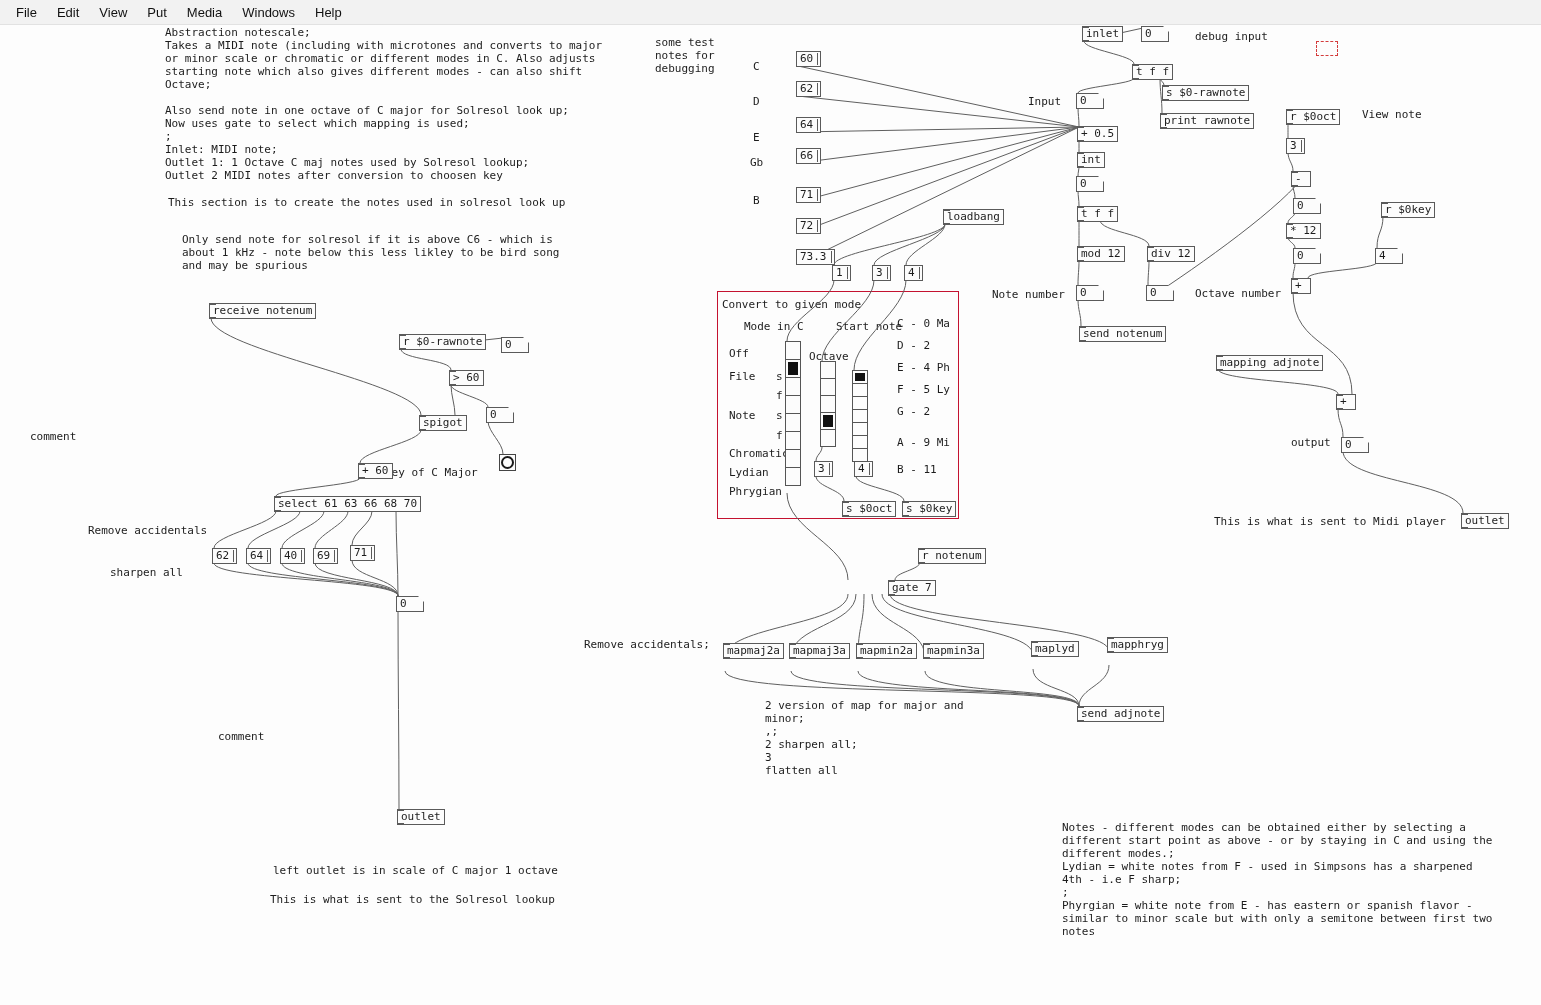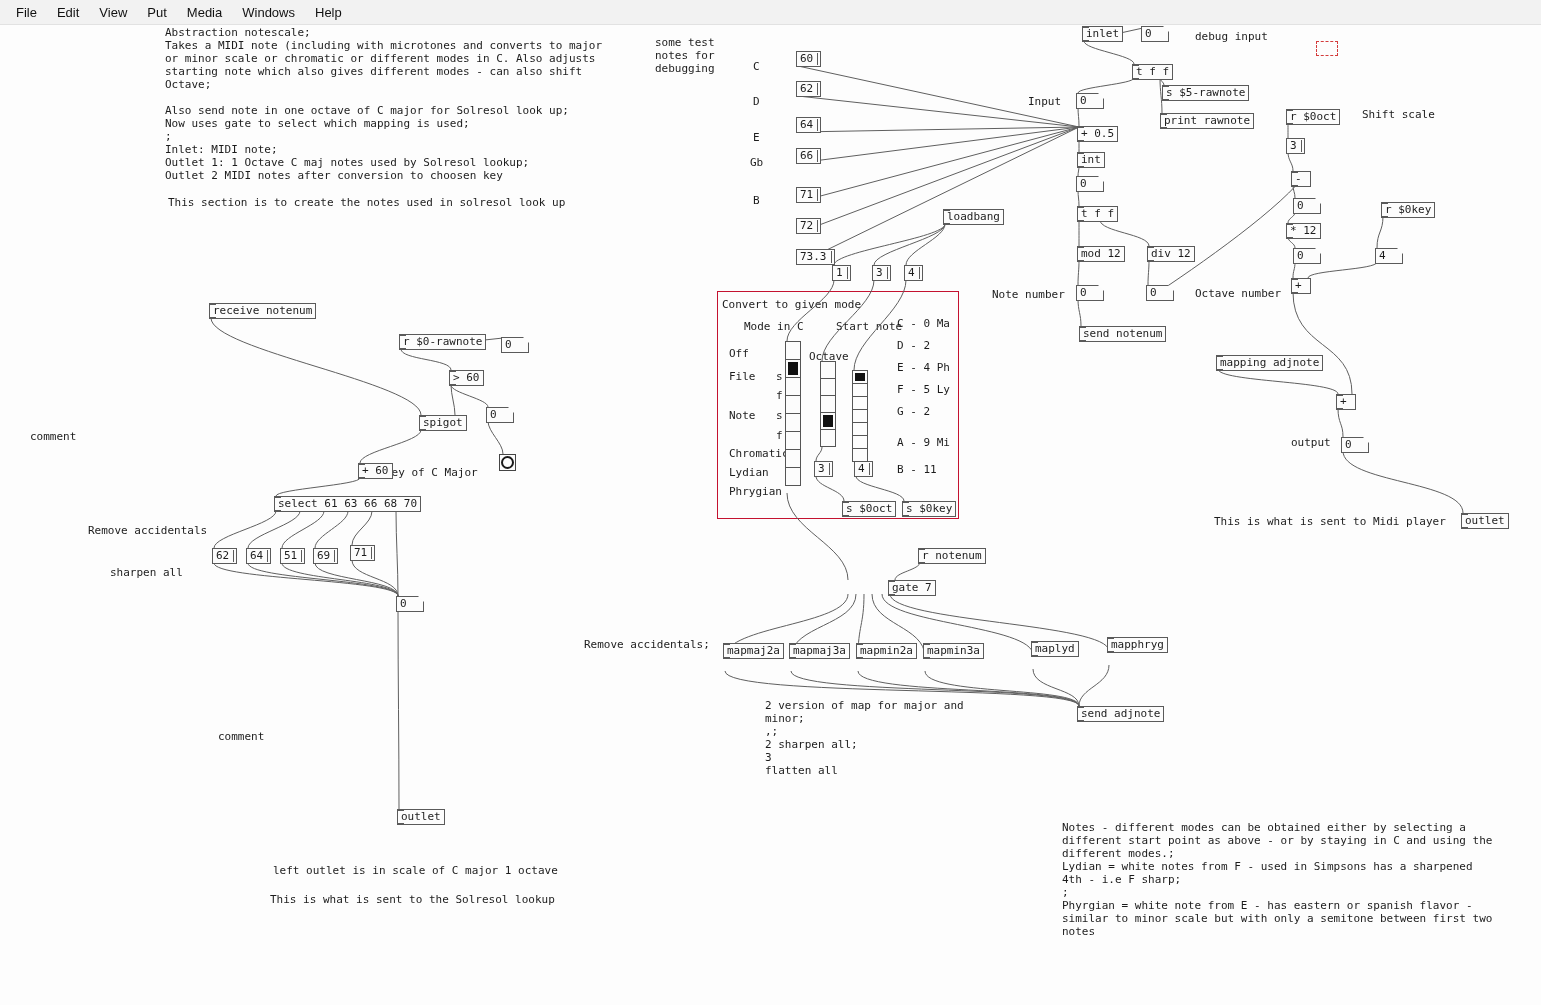--- a/index.html
+++ b/index.html
@@ -138,40 +138,43 @@
 starting note which also gives different modes - can also shift
 Octave;
 
 Also send note in one octave of C major for Solresol look up;
 Now uses gate to select which mapping is used;
 ;
 Inlet: MIDI note;
 Outlet 1: 1 Octave C maj notes used by Solresol lookup;
 Outlet 2 MIDI notes after conversion to choosen key</div>
   <div class="cmt" style="left:168px;top:196px">This section is to create the notes used in solresol look up</div>
+  <div class="cmt" style="left:182px;top:233px">Only send note for solresol if it is above C6 - which is
+about 1 kHz - note below this less likley to be bird song
+and may be spurious</div>
   <div class="cmt" style="left:30px;top:430px">comment</div>
   <div class="cmt" style="left:88px;top:524px">Remove accidentals</div>
   <div class="cmt" style="left:110px;top:566px">sharpen all</div>
   <div class="cmt" style="left:385px;top:466px">Key of C Major</div>
   <div class="cmt" style="left:218px;top:730px">comment</div>
   <div class="cmt" style="left:273px;top:864px">left outlet is in scale of C major 1 octave</div>
   <div class="cmt" style="left:270px;top:893px">This is what is sent to the Solresol lookup</div>
   <div class="cmt" style="left:655px;top:36px">some test
 notes for
 debugging</div>
   <div class="cmt" style="left:753px;top:60px">C</div>
   <div class="cmt" style="left:753px;top:95px">D</div>
   <div class="cmt" style="left:753px;top:131px">E</div>
   <div class="cmt" style="left:750px;top:156px">Gb</div>
   <div class="cmt" style="left:753px;top:194px">B</div>
   <div class="cmt" style="left:1028px;top:95px">Input</div>
   <div class="cmt" style="left:1195px;top:30px">debug input</div>
   <div class="cmt" style="left:992px;top:288px">Note number</div>
   <div class="cmt" style="left:1195px;top:287px">Octave number</div>
-  <div class="cmt" style="left:1362px;top:108px">Shift scale</div>
+  <div class="cmt" style="left:1362px;top:108px">View note</div>
   <div class="cmt" style="left:1291px;top:436px">output</div>
   <div class="cmt" style="left:1214px;top:515px">This is what is sent to Midi player</div>
   <div class="cmt" style="left:584px;top:638px">Remove accidentals;</div>
   <div class="cmt" style="left:765px;top:699px">2 version of map for major and
 minor;
 ,;
 2 sharpen all;
 3
 flatten all</div>
   <div class="cmt" style="left:1062px;top:821px">Notes - different modes can be obtained either by selecting a
@@ -208,21 +211,21 @@
   <div class="obj" style="left:209px;top:303px">receive notenum</div>
   <div class="obj" style="left:399px;top:334px">r $0-rawnote</div>
   <div class="obj" style="left:449px;top:370px">&gt; 60</div>
   <div class="obj" style="left:419px;top:415px">spigot</div>
   <div class="obj" style="left:358px;top:463px">+ 60</div>
   <div class="obj" style="left:274px;top:496px">select 61 63 66 68 70</div>
   <div class="obj" style="left:397px;top:809px">outlet</div>
   <div class="obj" style="left:943px;top:209px">loadbang</div>
   <div class="obj" style="left:1082px;top:26px">inlet</div>
   <div class="obj" style="left:1132px;top:64px">t f f</div>
-  <div class="obj" style="left:1162px;top:85px">s $5-rawnote</div>
+  <div class="obj" style="left:1162px;top:85px">s $0-rawnote</div>
   <div class="obj" style="left:1160px;top:113px">print rawnote</div>
   <div class="obj" style="left:1077px;top:126px">+ 0.5</div>
   <div class="obj" style="left:1077px;top:152px">int</div>
   <div class="obj" style="left:1077px;top:206px">t f f</div>
   <div class="obj" style="left:1077px;top:246px">mod 12</div>
   <div class="obj" style="left:1147px;top:246px">div 12</div>
   <div class="obj" style="left:1079px;top:326px">send notenum</div>
   <div class="obj" style="left:1286px;top:109px">r $0oct</div>
   <div class="obj" style="left:1291px;top:171px;min-width:12px">-</div>
   <div class="obj" style="left:1286px;top:223px">* 12</div>
@@ -248,21 +251,21 @@
   <div class="msg" style="left:796px;top:117px">64</div>
   <div class="msg" style="left:796px;top:148px">66</div>
   <div class="msg" style="left:796px;top:187px">71</div>
   <div class="msg" style="left:796px;top:218px">72</div>
   <div class="msg" style="left:796px;top:249px">73.3</div>
   <div class="msg" style="left:832px;top:265px">1</div>
   <div class="msg" style="left:872px;top:265px">3</div>
   <div class="msg" style="left:904px;top:265px">4</div>
   <div class="msg" style="left:212px;top:548px">62</div>
   <div class="msg" style="left:246px;top:548px">64</div>
-  <div class="msg" style="left:280px;top:548px">51</div>
+  <div class="msg" style="left:280px;top:548px">40</div>
   <div class="msg" style="left:313px;top:548px">69</div>
   <div class="msg" style="left:350px;top:545px">71</div>
   <div class="msg" style="left:814px;top:461px">3</div>
   <div class="msg" style="left:854px;top:461px">4</div>
   <div class="msg" style="left:1286px;top:138px">3</div>
 
   <div class="num" style="left:501px;top:337px">0</div>
   <div class="num" style="left:486px;top:407px">0</div>
   <div class="num" style="left:396px;top:596px">0</div>
   <div class="num" style="left:1141px;top:26px">0</div>

